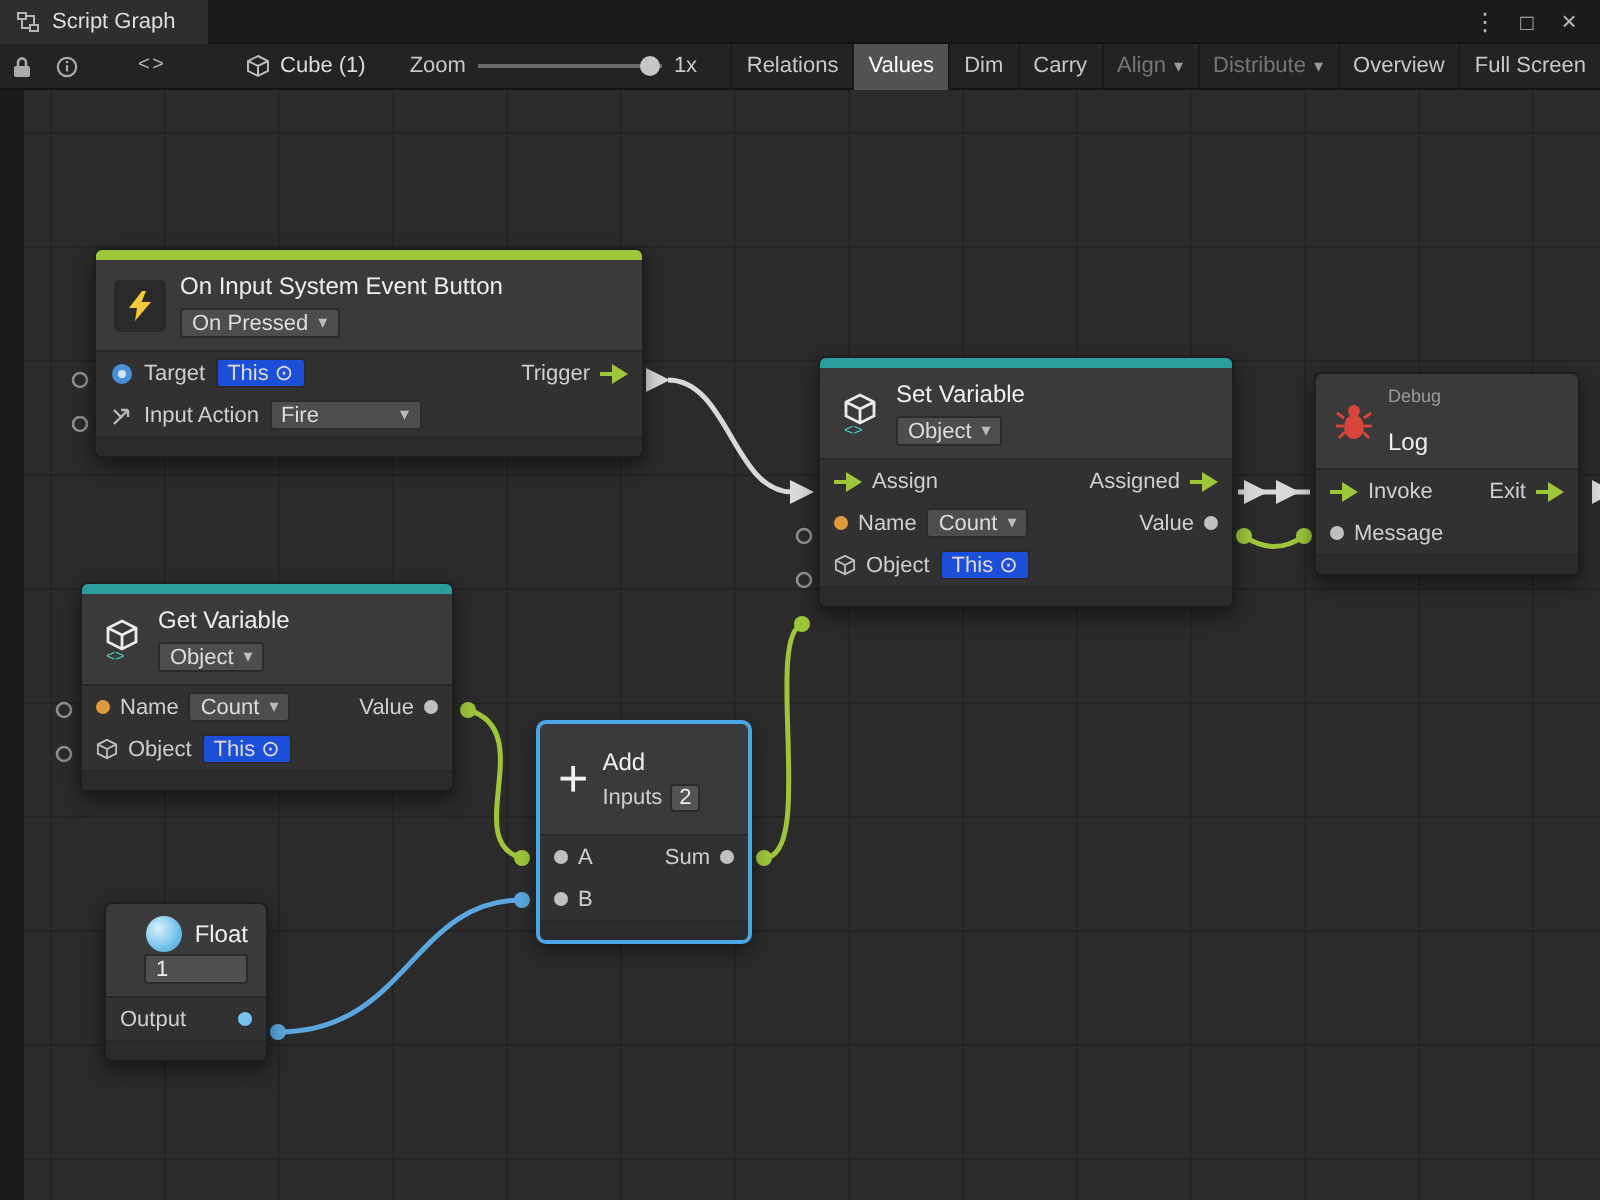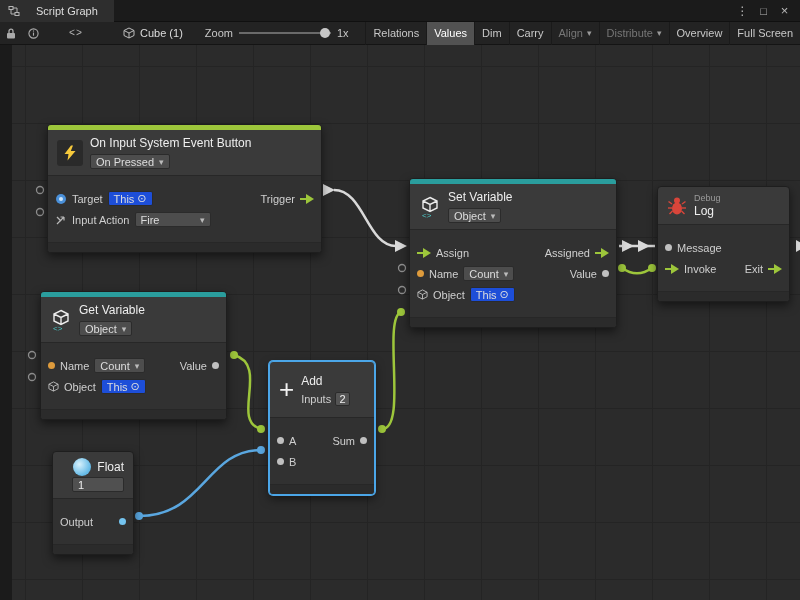--- a/index.html
+++ b/index.html
@@ -1,21 +1,21 @@
 <!DOCTYPE html>
 <html><head>
 <meta charset="utf-8">
 <style>
   *{box-sizing:border-box;margin:0;padding:0}
   html,body{width:800px;height:600px;overflow:hidden}
   body{font-family:"Liberation Sans","DejaVu Sans",sans-serif;background:#1b1b1b;color:#ccc;font-size:11px;position:relative}
 
   
   .titlebar{height:22px;background:#1b1b1b;display:flex;align-items:center;border-bottom:1px solid #101010}
-  .tab{height:22px;display:flex;align-items:center;gap:16px;padding:0 16px 0 8px;background:#2e2e2e;color:#ddd}
+  .tab{height:22px;display:flex;align-items:center;gap:6px;padding:0 16px 0 8px;background:#2e2e2e;color:#ddd}
   .win-controls{margin-left:auto;display:flex;align-items:center;gap:6px;padding-right:8px;color:#b8b8b8}
   .win-btn{width:15px;text-align:center;font-size:12px}
   .win-menu::before{content:"⋮"}
   .win-max::before{content:"□";font-size:11px}
   .win-close::before{content:"×";font-size:13px}
 
   
   .toolbar{height:23px;background:#232323;display:flex;align-items:center;border-bottom:1px solid #141414;color:#c8c8c8;white-space:nowrap}
   .ticon{padding:0 6px;display:flex;align-items:center;height:22px}
   .icon-code::before{content:"<>";font-family:"Liberation Mono",monospace;font-size:10px;color:#b5b5b5;letter-spacing:1px}
@@ -36,21 +36,21 @@
   .wires{position:absolute;left:0;top:0;z-index:1}
 
   
   .node{position:absolute;background:#3a3a3a;border:1px solid #1e1e1e;border-radius:4px;box-shadow:0 4px 10px rgba(0,0,0,.5);z-index:2}
   .node.selected{border-color:#4ba6e8;box-shadow:0 0 0 1px #4ba6e8,0 4px 10px rgba(0,0,0,.5)}
   .accent{height:5px;border-radius:3px 3px 0 0}
   .nheader{display:flex;align-items:center;gap:7px;padding:6px 9px}
   .htext{display:flex;flex-direction:column;gap:4px;align-items:flex-start}
   .ntitle{color:#eee;font-size:12px}
   .nsub{font-size:9px;color:#9a9a9a}
-  .ports{background:#313131;border-top:1px solid #272727;border-bottom:1px solid #272727;padding:12px 0}
+  .ports{background:#313131;border-top:1px solid #272727;border-bottom:1px solid #272727;padding:0 0}
   .prow{height:21px;display:flex;align-items:center;gap:5px;padding:0 7px}
   .spacer{flex:1}
   .plabel{color:#cfcfcf}
   .nfooter{height:9px;background:#2b2b2b;border-radius:0 0 3px 3px}
   .chip{display:inline-flex;align-items:center;gap:3px;background:#1d4ed8;border:1px solid #2b2b2b;border-radius:2px;padding:0 5px;height:15px;color:#ddd}
   .tgticon::before{content:"⊙";font-size:11px;color:#e0e0e0}
   .dropdown{display:inline-flex;align-items:center;background:#4d4d4d;border:1px solid #2b2b2b;border-radius:2px;padding:0 5px;height:15px;color:#ddd}
   .dropdown::after{content:"▾";margin-left:5px;font-size:9px;color:#bbb}
   .dropdown.wide{width:76px}
   .dropdown.wide span{flex:1}
@@ -298,42 +298,42 @@
           <path d="M5 8 L1.5 5.5"></path>
             <path d="M5 12 H1"></path>
             <path d="M5.5 15 L2.5 18"></path>
           <path d="M15 8 L18.5 5.5"></path>
             <path d="M15 12 H19"></path>
             <path d="M14.5 15 L17.5 18"></path>
         </g>
         <circle cx="10" cy="4.5" r="3" fill="#d8453a"></circle>
         <ellipse cx="10" cy="12.5" rx="5" ry="6" fill="#d8453a"></ellipse>
       </svg>
-      <div class="htext" style="gap:1px">
+      <div class="htext" style="gap:11px">
         <span class="nsub">Debug</span>
         <span class="ntitle">Log</span>
       </div>
     </div>
     <div class="ports">
-      <div class="prow">
-        <span class="dot gray"></span>
-        <span class="plabel">Message</span>
-      </div>
       <div class="prow">
         <svg class="fa" width="14" height="10" viewBox="0 0 14 10">
             <path d="M0 5 H6" stroke="#9dc63b" stroke-width="2"></path>
             <polygon points="6,0 14,5 6,10" fill="#9dc63b"></polygon>
           </svg>
         <span class="plabel">Invoke</span>
         <span class="spacer"></span>
         <span class="plabel">Exit</span>
         <svg class="fa" width="14" height="10" viewBox="0 0 14 10">
             <path d="M0 5 H6" stroke="#9dc63b" stroke-width="2"></path>
             <polygon points="6,0 14,5 6,10" fill="#9dc63b"></polygon>
           </svg>
+      </div>
+      <div class="prow">
+        <span class="dot gray"></span>
+        <span class="plabel">Message</span>
       </div>
     </div>
     <div class="nfooter"></div>
   </div>
 
   <div class="node" style="left:28px;top:246px;width:187px">
     <div class="accent" style="background:#2a9d9d"></div>
     <div class="nheader">
       <svg width="22" height="22" viewBox="0 0 22 22">
         <path d="M11 1.5 L18 5 V12 L11 15.5 L4 12 V5 Z M4 5 L11 8.5 L18 5 M11 8.5 V15.5" fill="none" stroke="#ececec" stroke-width="1.4"></path>

